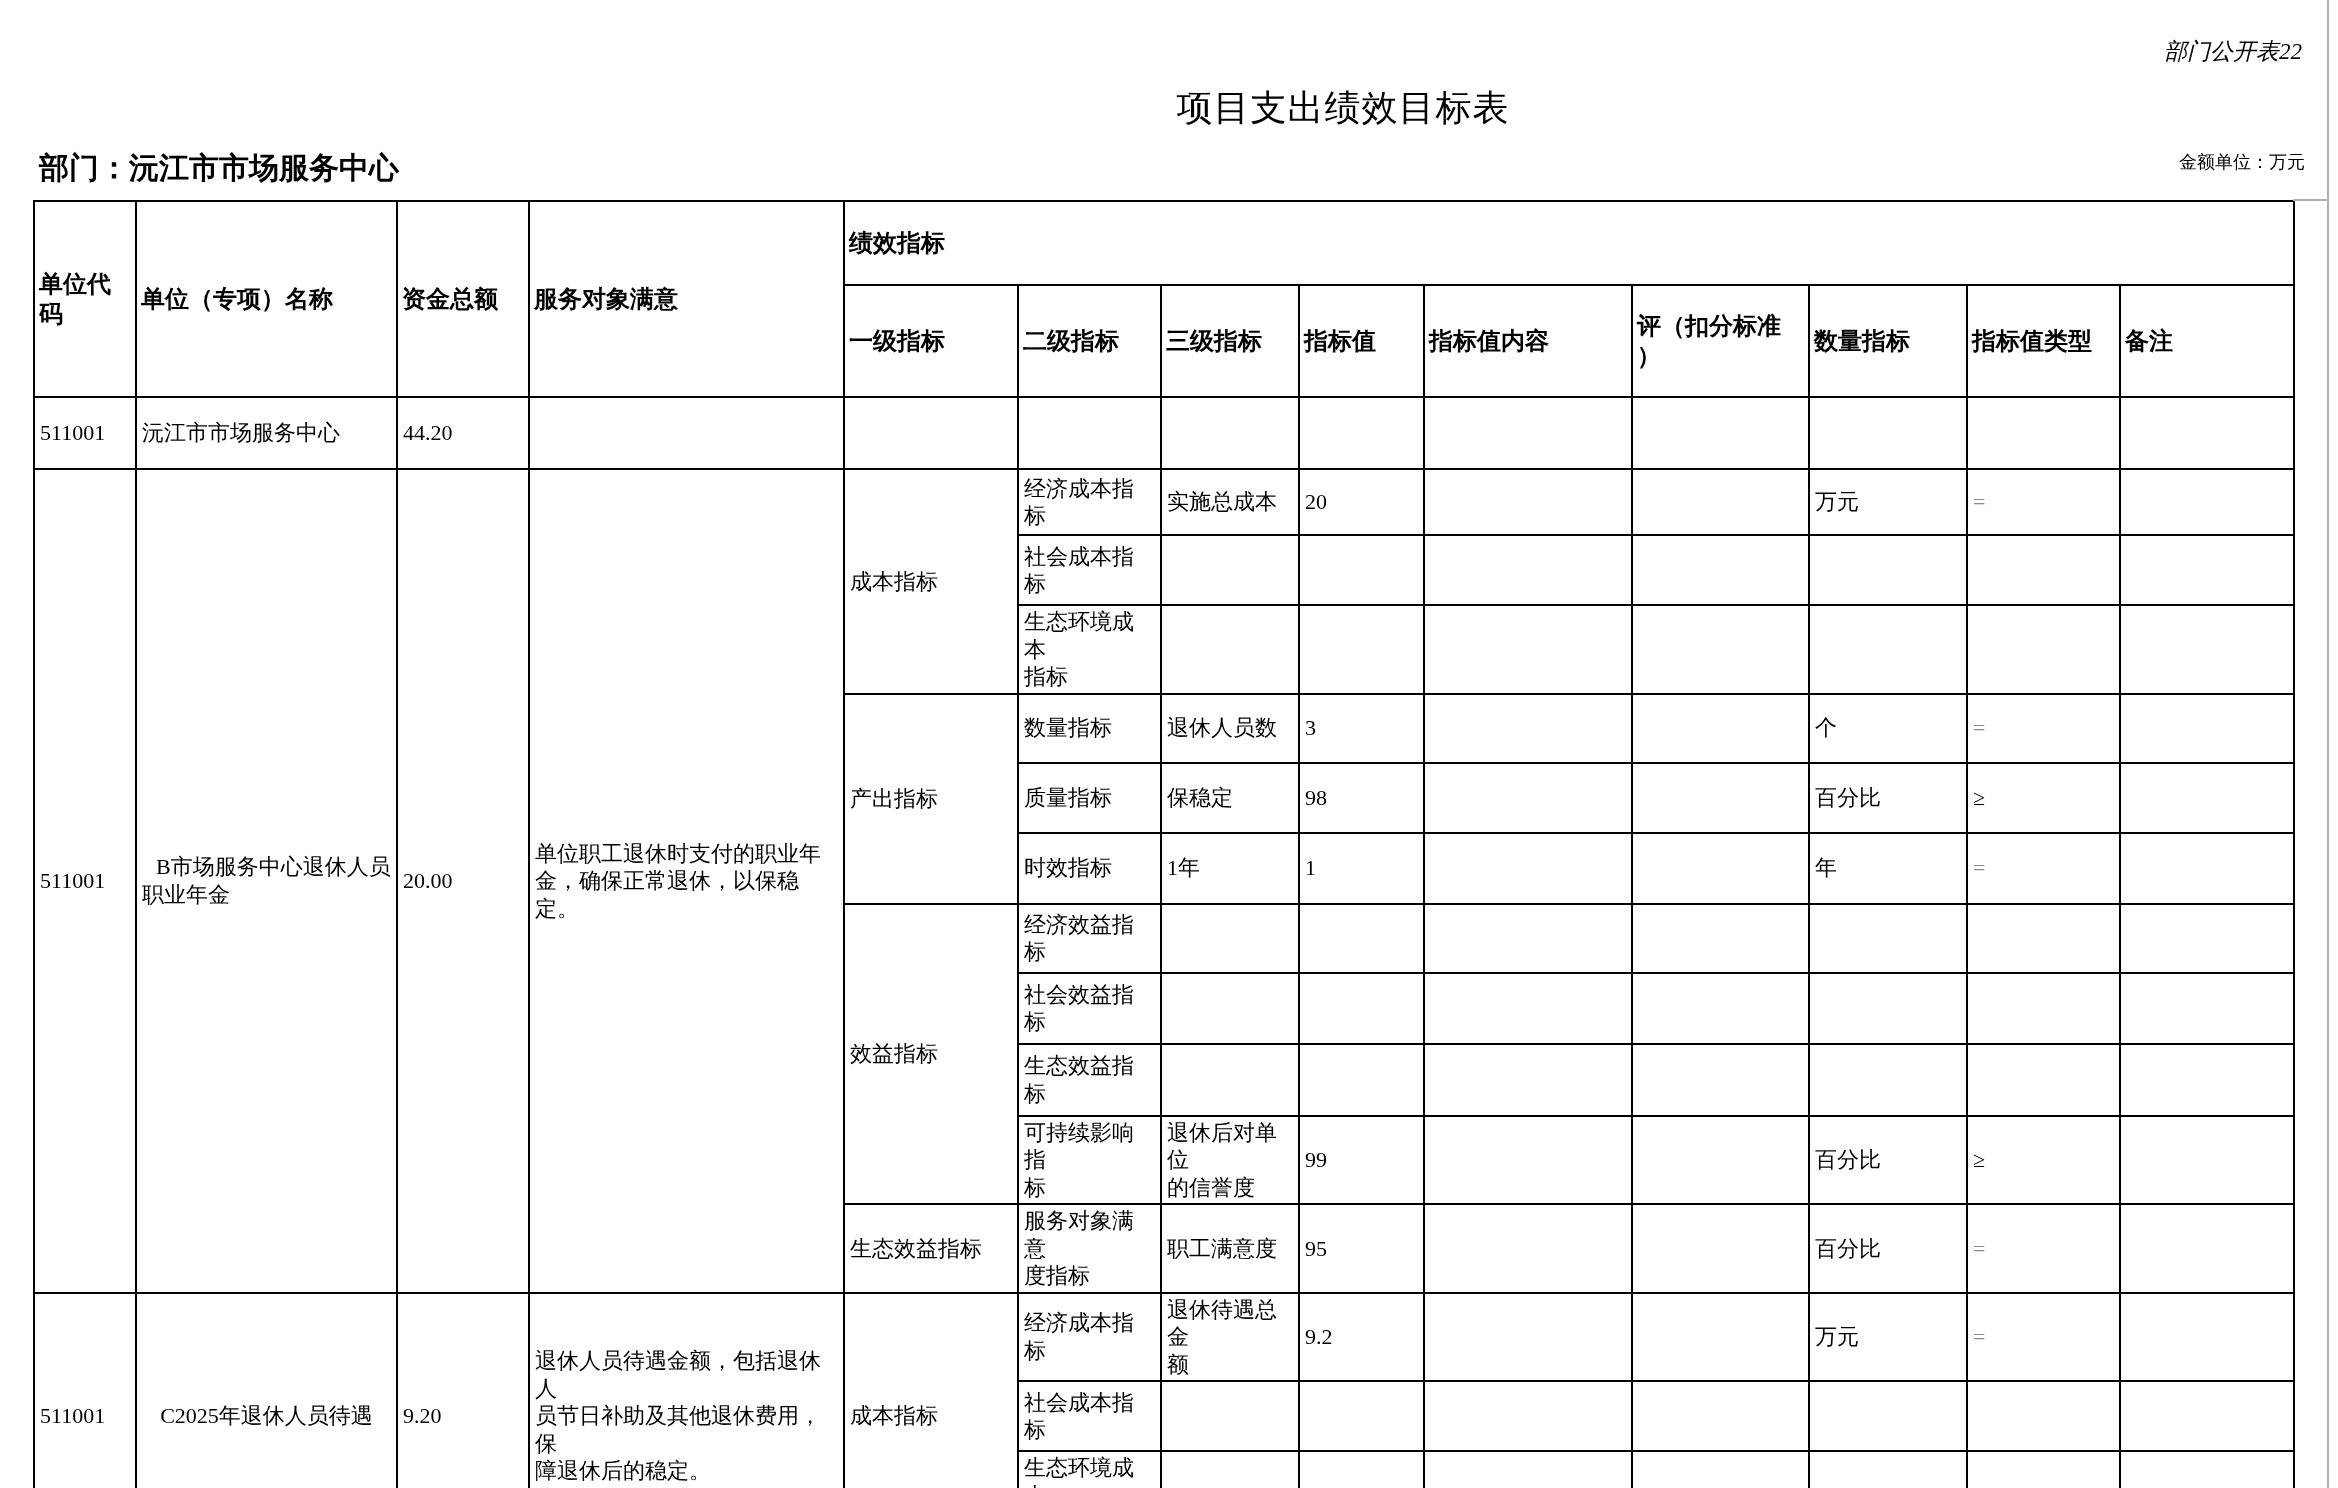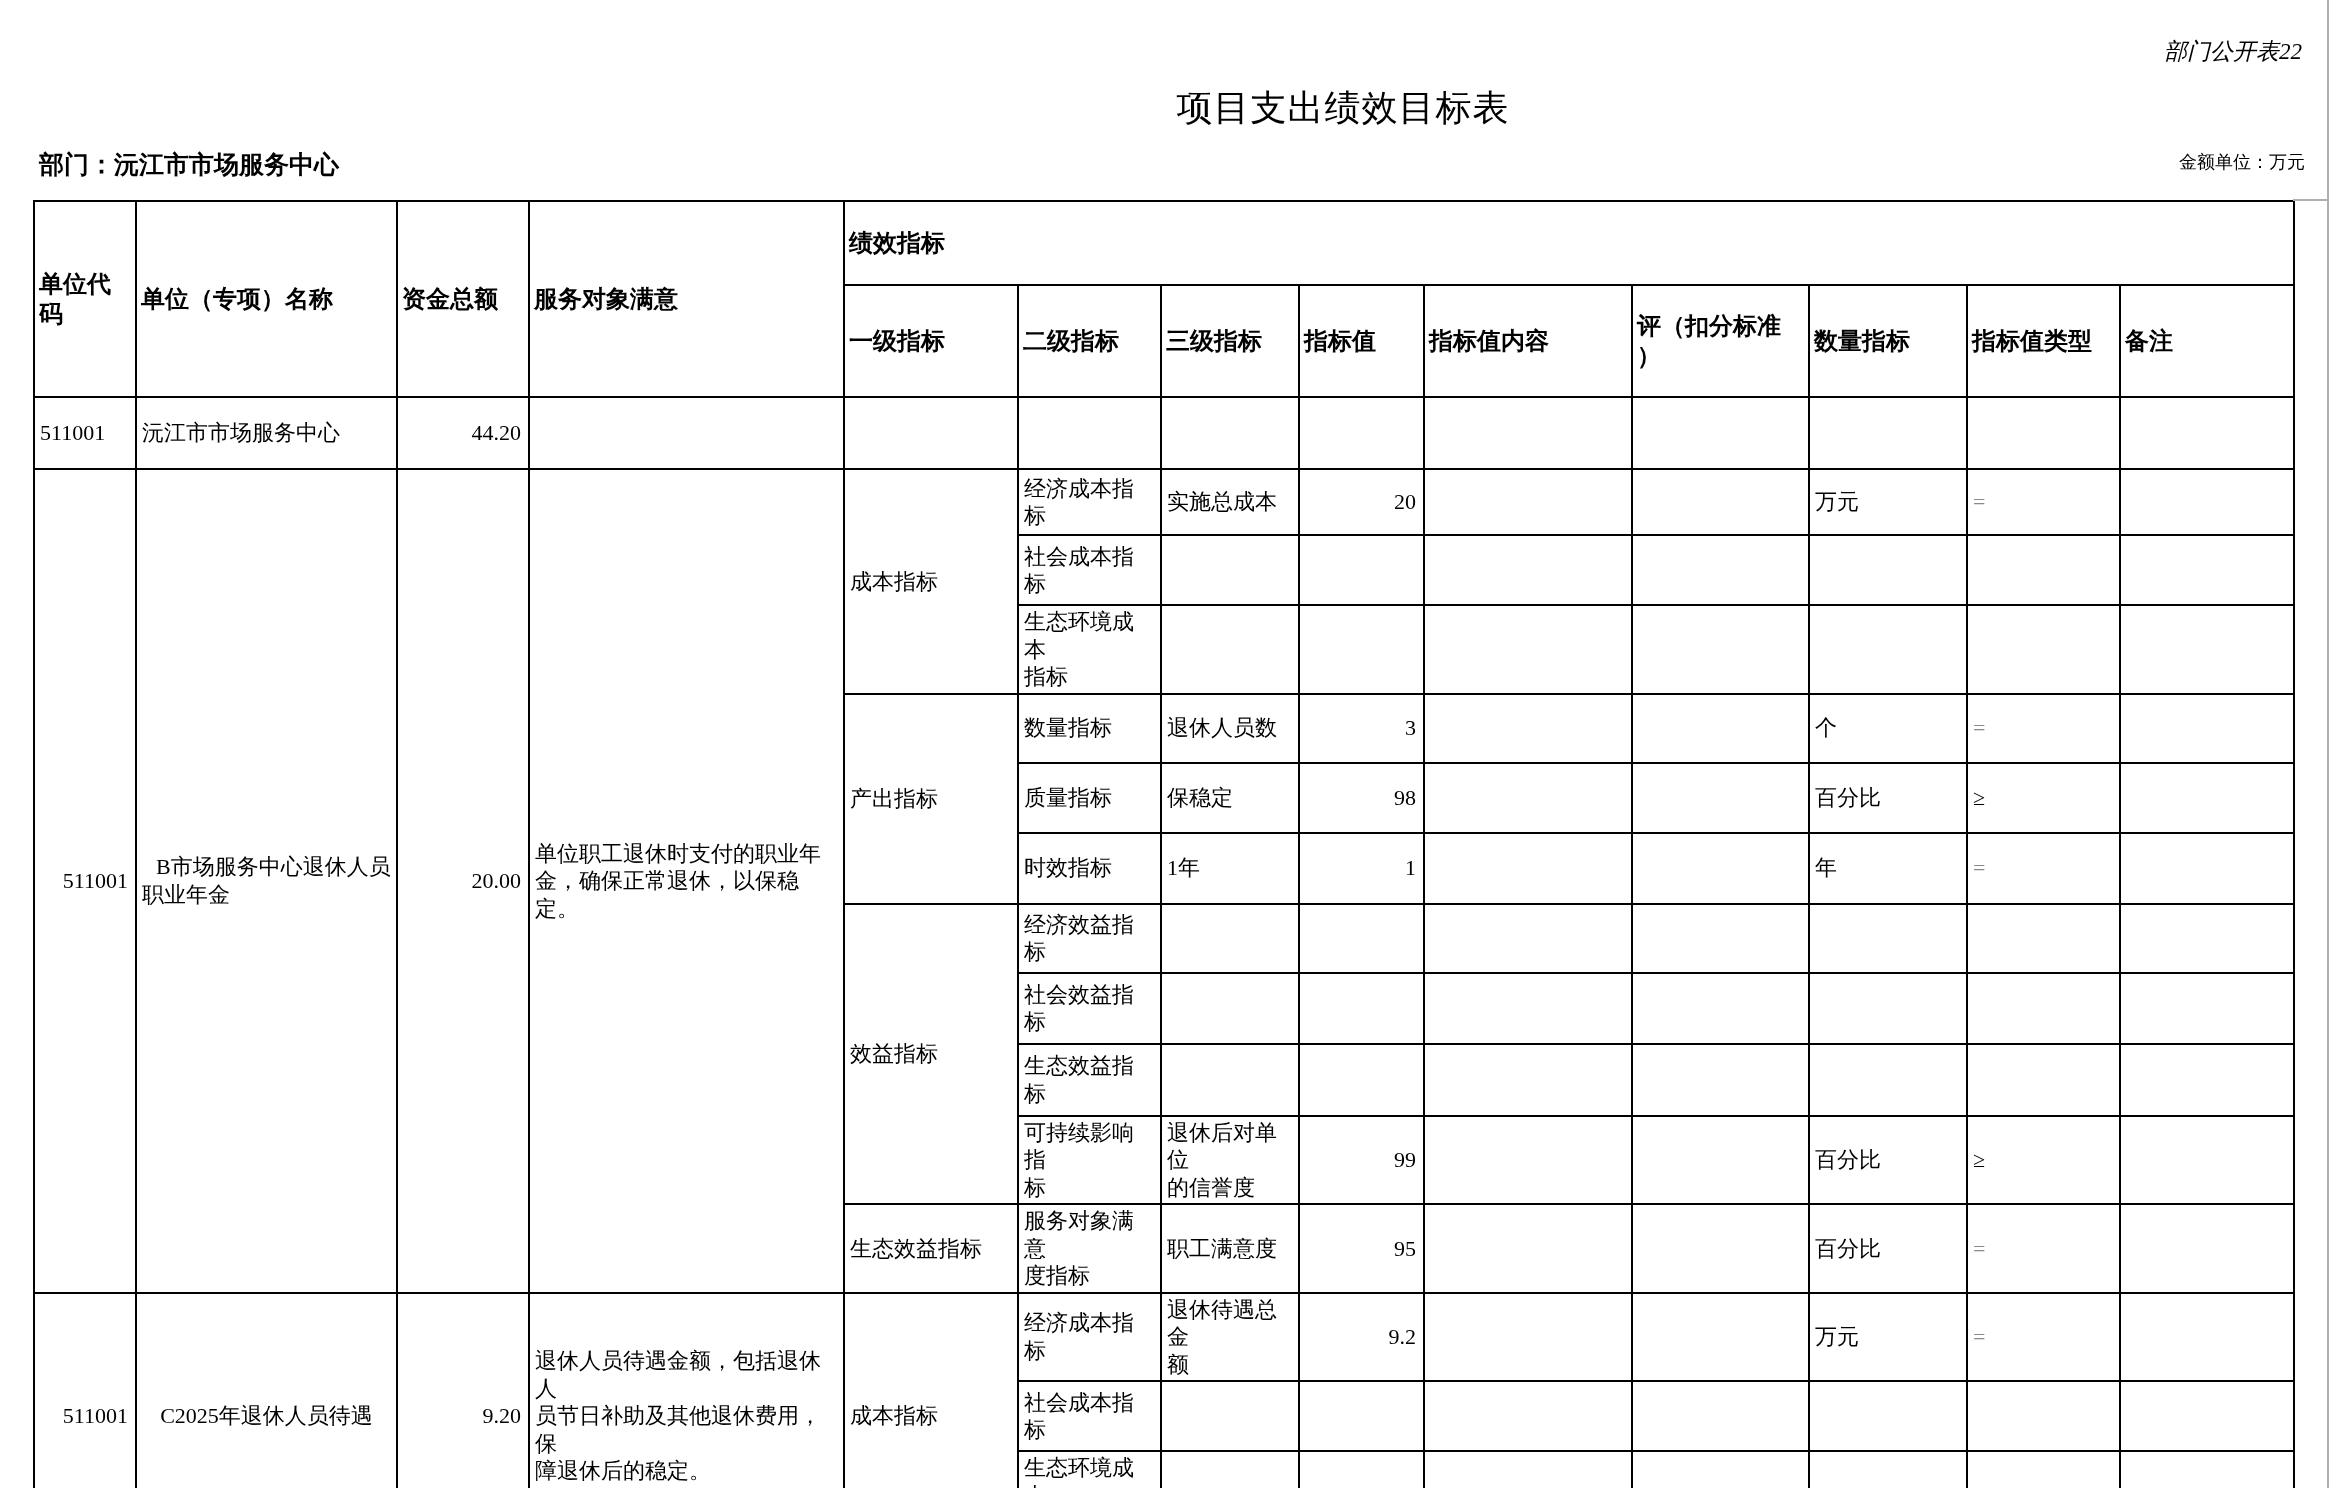--- a/index.html
+++ b/index.html
@@ -4,35 +4,35 @@
 <style>
   html,body{margin:0;padding:0;}
   body{
     position:relative;width:2338px;height:1488px;background:#ffffff;
     font-family:"Liberation Serif","DejaVu Serif",serif;color:#000;
     overflow:hidden;
   }
   .corner{position:absolute;top:36px;right:36px;font-size:23px;white-space:nowrap;font-style:italic;}
   .title{position:absolute;top:84px;left:1343px;transform:translateX(-50%);
          font-size:36px;font-weight:normal;white-space:nowrap;letter-spacing:1px;}
-  .dept{position:absolute;top:148px;left:39px;font-size:25px;font-weight:bold;white-space:nowrap;}
+  .dept{position:absolute;top:148px;left:39px;font-size:30px;font-weight:bold;white-space:nowrap;}
   .unitnote{position:absolute;top:150px;right:33px;font-size:18px;white-space:nowrap;}
 
   table.main{
     position:absolute;top:200px;left:33px;width:2260px;
     table-layout:fixed;border-collapse:collapse;
   }
   table.main td{
     border:2px solid #000;
     font-size:22px;line-height:1.25;vertical-align:middle;
     padding:2px 5px;white-space:pre-line;overflow:hidden;
   }
   tr.h td{font-size:24px;font-weight:bold;text-align:left;padding:2px 4px;}
   .al{text-align:left;}
-  .ar{text-align:right;padding-right:7px !important;}
+  .ar{text-align:left;padding-right:7px !important;}
   .ac{text-align:center;}
   .indent{text-indent:14px;}
   .eq{color:#8a8a8a;}
   .edge-v{position:absolute;left:2327px;top:0;width:2px;height:1488px;background:#b0b0b0;}
   .edge-h{position:absolute;left:2293px;top:199px;width:34px;height:2px;background:#b0b0b0;}
 </style>
 </head>
 <body>
 
 <div class="corner">部门公开表22</div>

